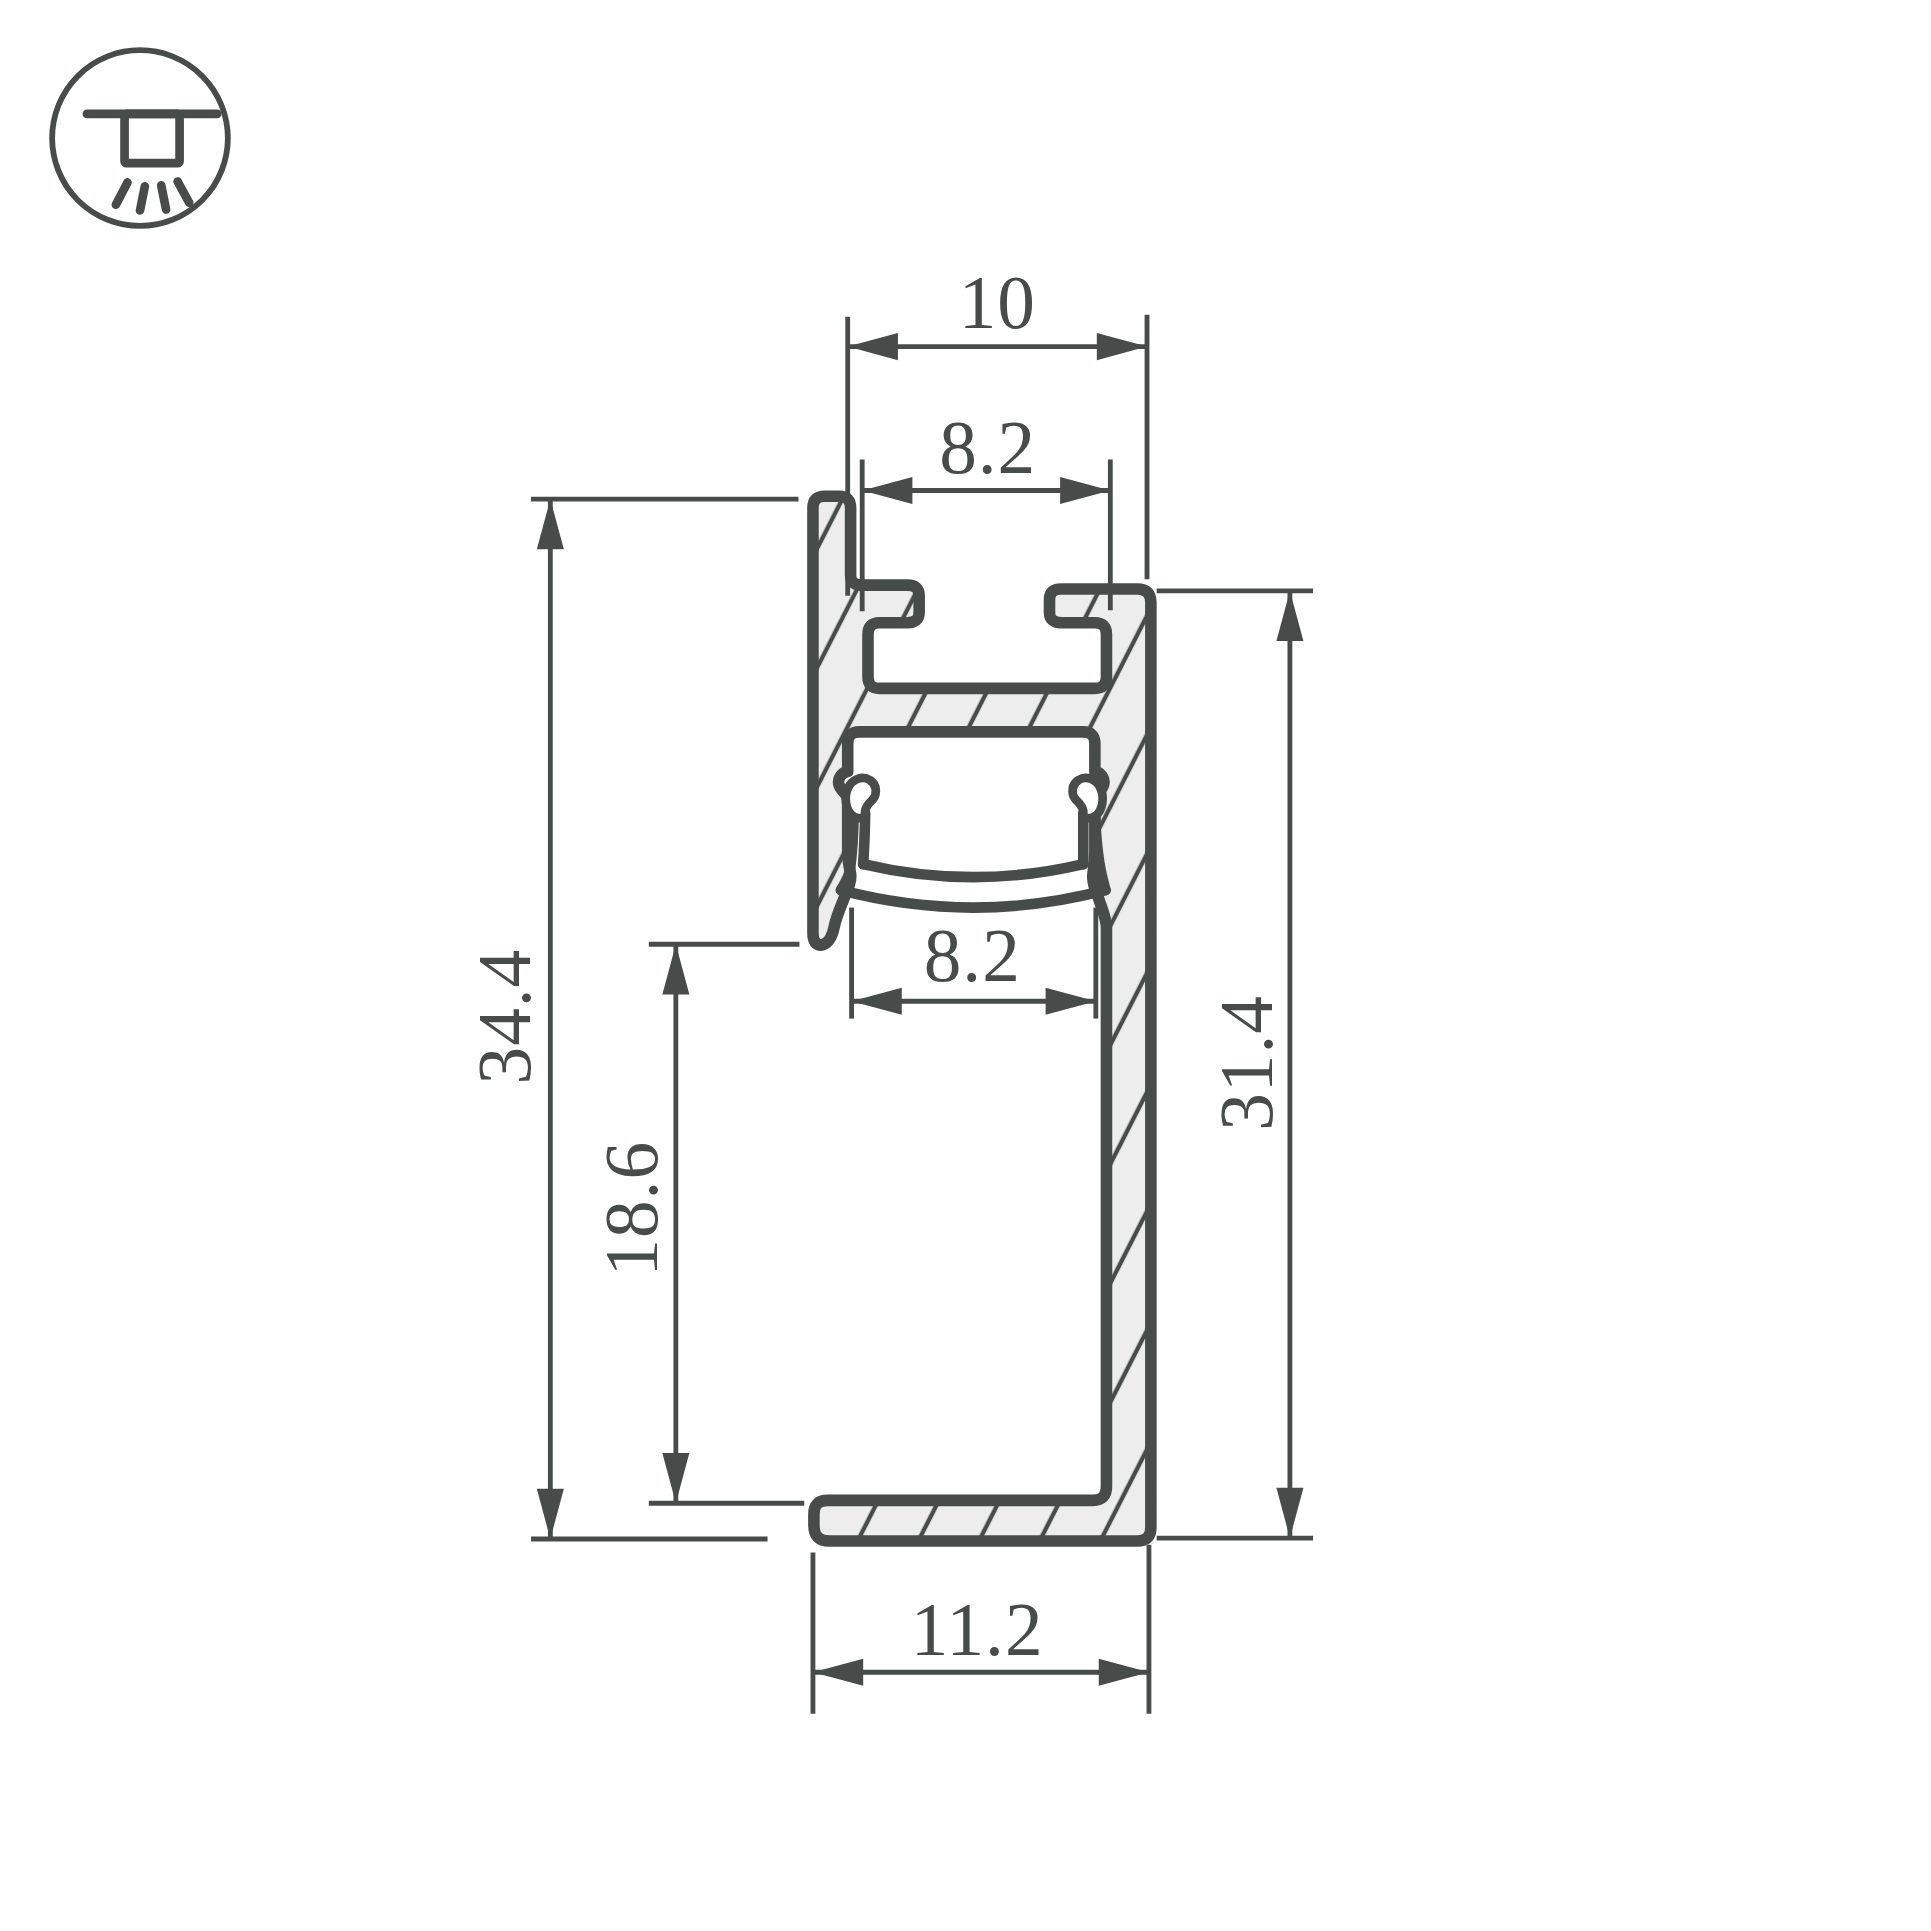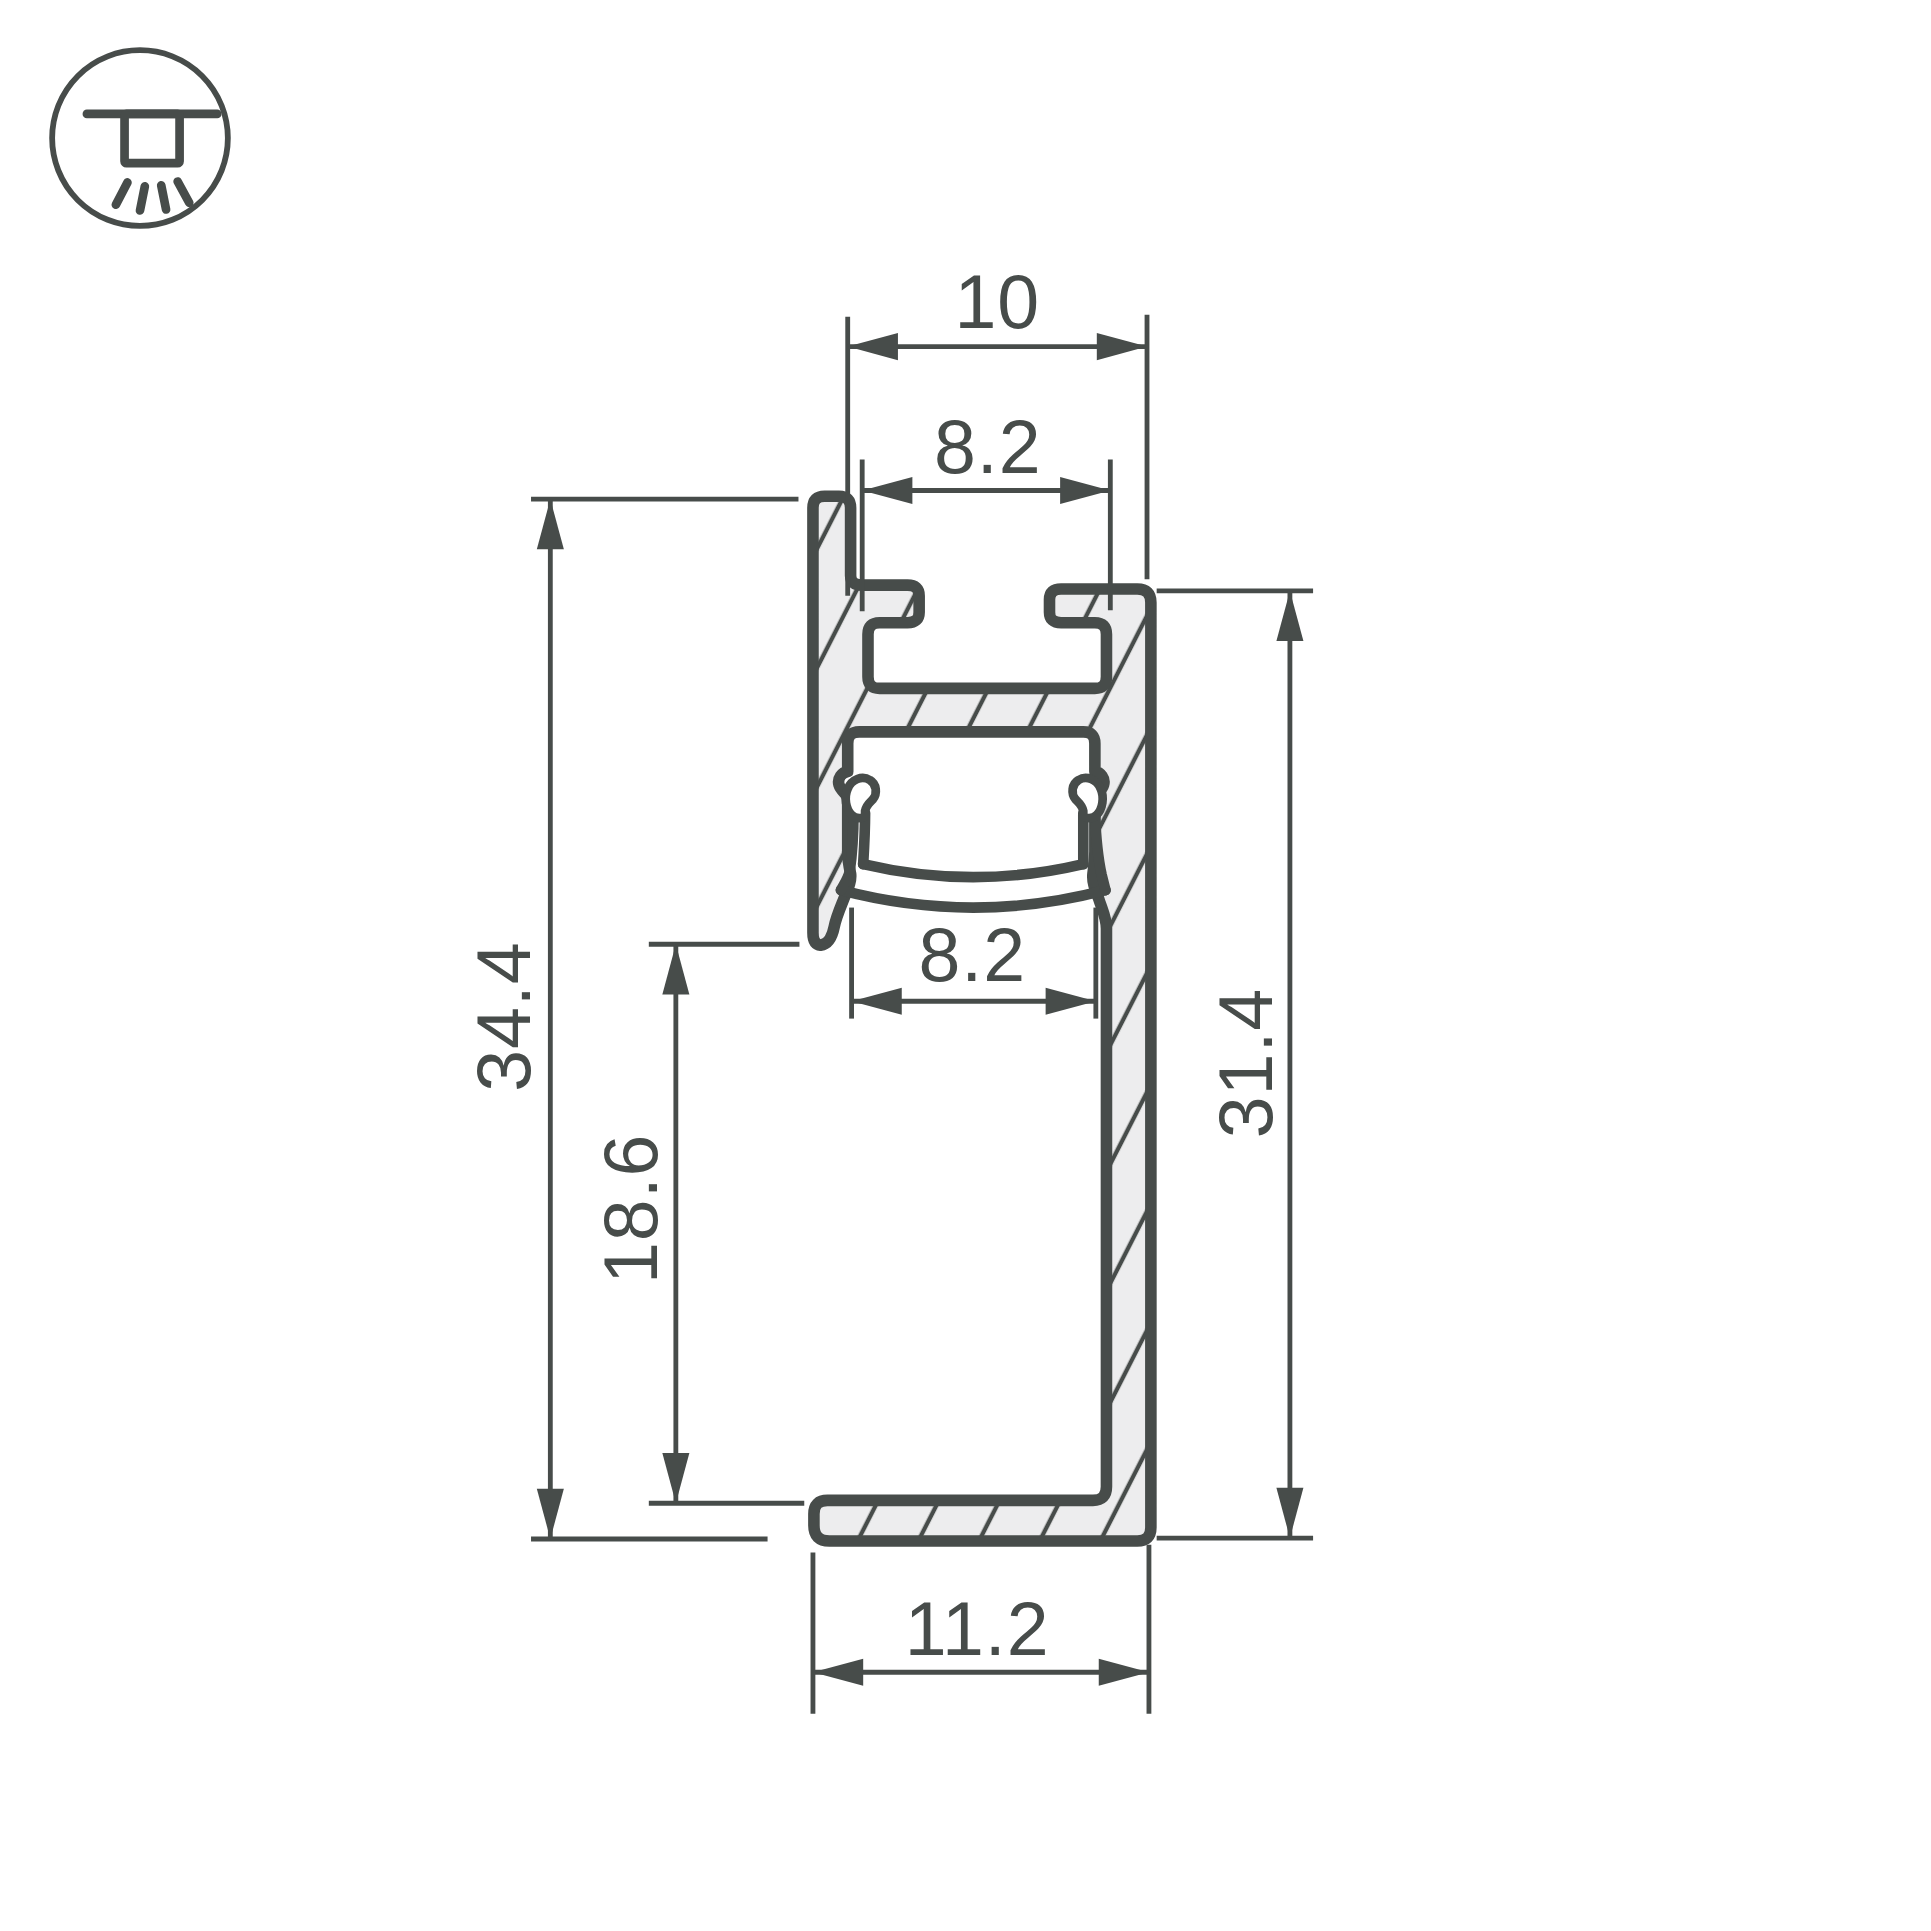--- a/index.html
+++ b/index.html
@@ -3,21 +3,21 @@
 <meta charset="utf-8">
 <style>
   :root{
     --ink:#474C4A;
     --alu:#EDEDEE;
     --paper:#FFFFFF;
   }
   html,body{margin:0;padding:0;background:var(--paper);}
   .stage{
     position:relative;width:1619px;height:1931px;background:var(--paper);
-    font-family:Liberation Sans, sans-serif;
+    font-family:Liberation Serif, serif;
   }
   svg{position:absolute;inset:0;}
   .alu{stroke:var(--ink);stroke-width:12;stroke-linejoin:round;}
   .dif-line{fill:none;stroke:var(--ink);stroke-width:11;stroke-linecap:round;}
   .dif-blob{fill:var(--paper);stroke:var(--ink);stroke-width:9;stroke-linejoin:round;}
   .dim{stroke:var(--ink);stroke-width:5;fill:none;stroke-linecap:butt;}
   .arrow{fill:var(--ink);stroke:none;}
   .dim-text{fill:var(--ink);font-size:78px;letter-spacing:1px;}
   .icon-stroke{fill:none;stroke:var(--ink);stroke-width:6;}
   .icon-thick{fill:none;stroke:var(--ink);stroke-width:9;stroke-linecap:round;}

